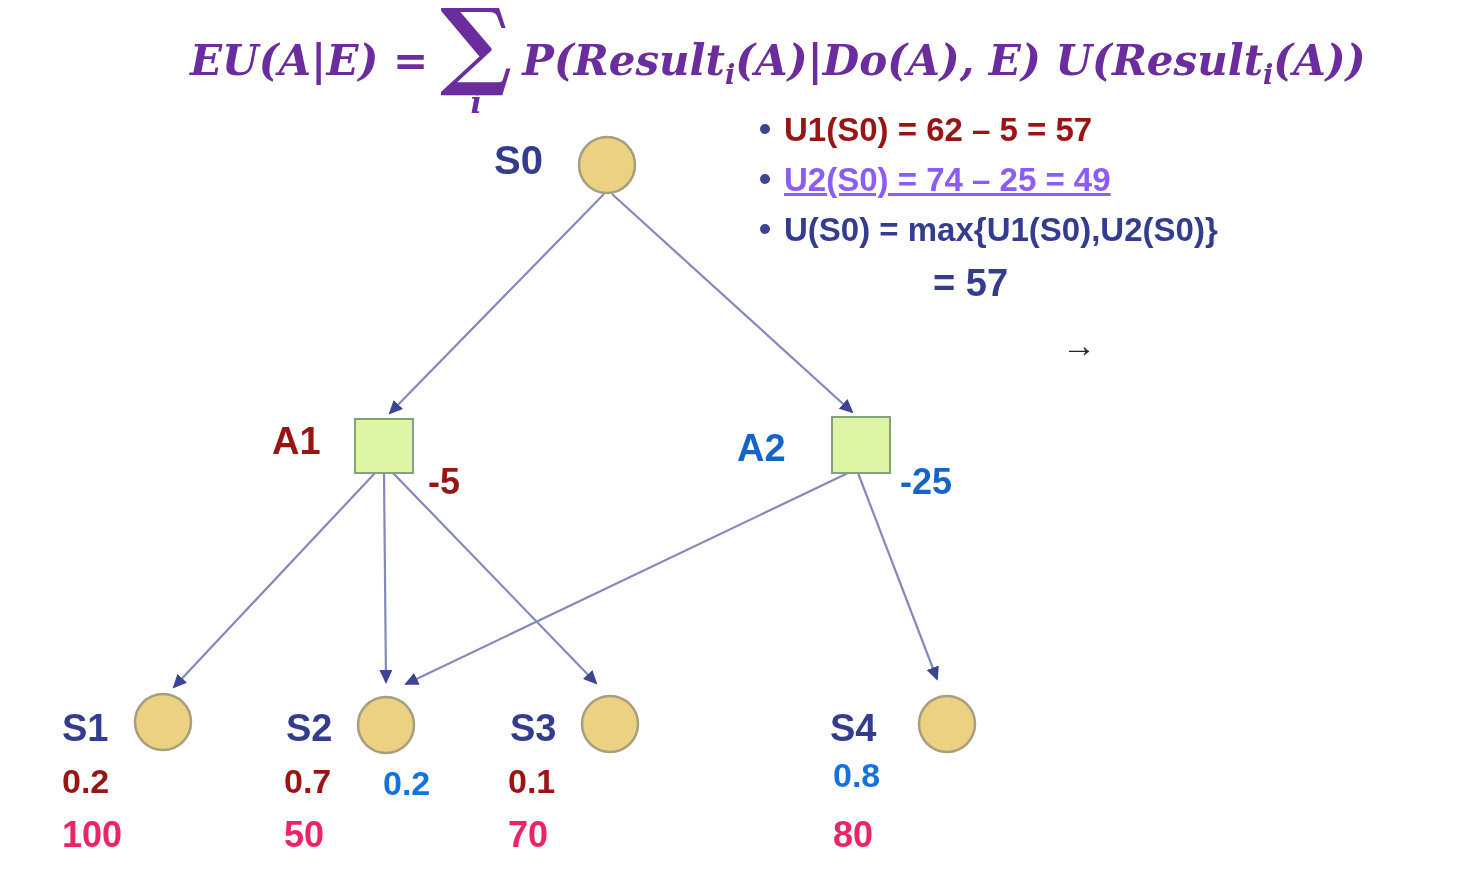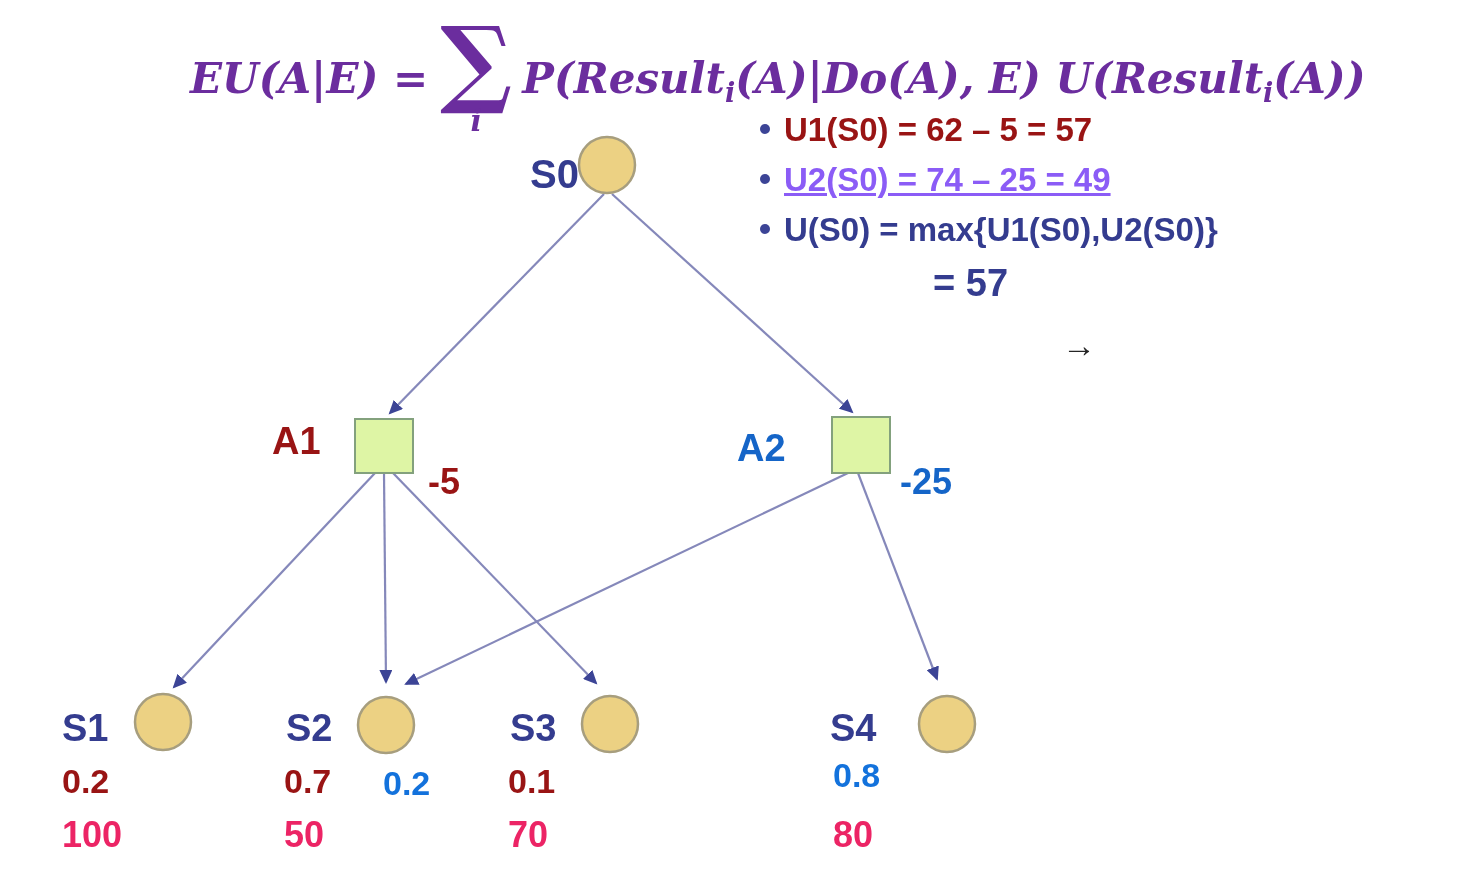--- a/index.html
+++ b/index.html
@@ -9,21 +9,21 @@
     height: 886px;
     background: #ffffff;
     overflow: hidden;
     font-family: "Liberation Sans", sans-serif;
   }
   .abs { position: absolute; white-space: nowrap; }
 
   
   .formula {
     position: absolute;
-    left: 190px; top: 20px;
+    left: 190px; top: 2px;
     display: flex;
     align-items: center;
     color: #6b2d9e;
     font-family: "DejaVu Serif", serif;
     font-style: italic;
     font-weight: 600;
   }
   .formula .f-part { font-size: 42px; letter-spacing: 0px; }
   .formula .sigma-wrap {
     display: flex; flex-direction: column; align-items: center;
@@ -122,21 +122,21 @@
     <circle cx="607" cy="165" r="28" fill="#ecd183" stroke="#a79e7e" stroke-width="2.5"></circle>
     <circle cx="163" cy="722" r="28" fill="#ecd183" stroke="#a79e7e" stroke-width="2.5"></circle>
     <circle cx="386" cy="725" r="28" fill="#ecd183" stroke="#a79e7e" stroke-width="2.5"></circle>
     <circle cx="610" cy="724" r="28" fill="#ecd183" stroke="#a79e7e" stroke-width="2.5"></circle>
     <circle cx="947" cy="724" r="28" fill="#ecd183" stroke="#a79e7e" stroke-width="2.5"></circle>
 
     <rect x="355" y="419" width="58" height="54" fill="#def5a5" stroke="#83a17d" stroke-width="2"></rect>
     <rect x="832" y="417" width="58" height="56" fill="#def5a5" stroke="#83a17d" stroke-width="2"></rect>
   </svg>
 
-  <div class="abs nlabel s0size" style="left:494px; top:152px;margin-left:36px;">S0</div>
+  <div class="abs nlabel s0size" style="left:494px; top:138px;">S0</div>
 
   <div class="abs nlabel red" style="left:272px; top:420px;">A1</div>
   <div class="abs cost red" style="left:428px; top:461px;">-5</div>
 
   <div class="abs nlabel blue" style="left:737px; top:427px;">A2</div>
   <div class="abs cost blue" style="left:900px; top:461px;">-25</div>
 
   <div class="abs nlabel" style="left:62px; top:707px;">S1</div>
   <div class="abs nlabel" style="left:286px; top:707px;">S2</div>
   <div class="abs nlabel" style="left:510px; top:707px;">S3</div>

